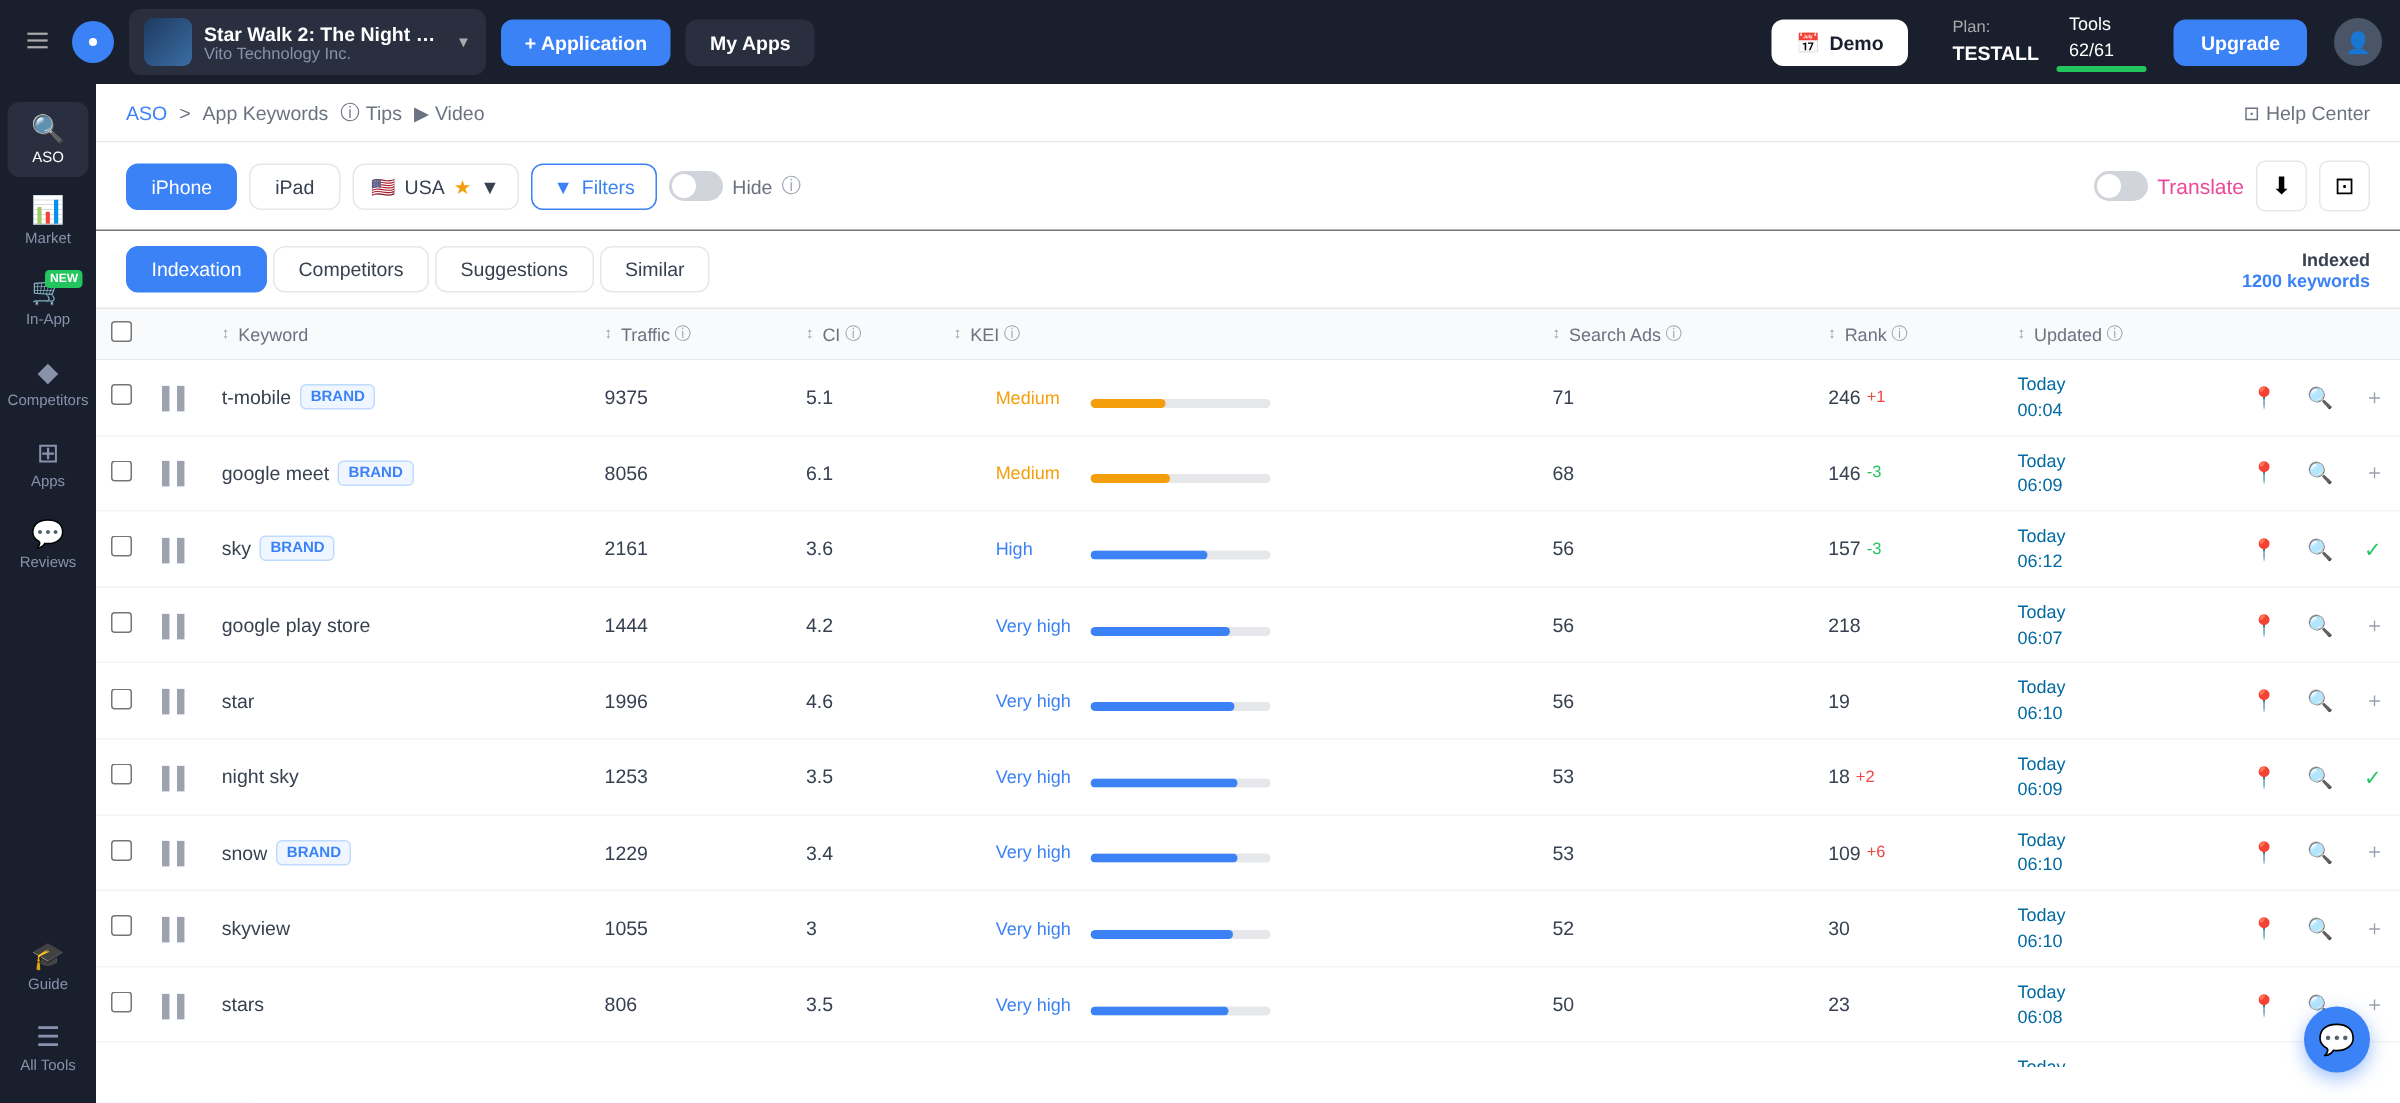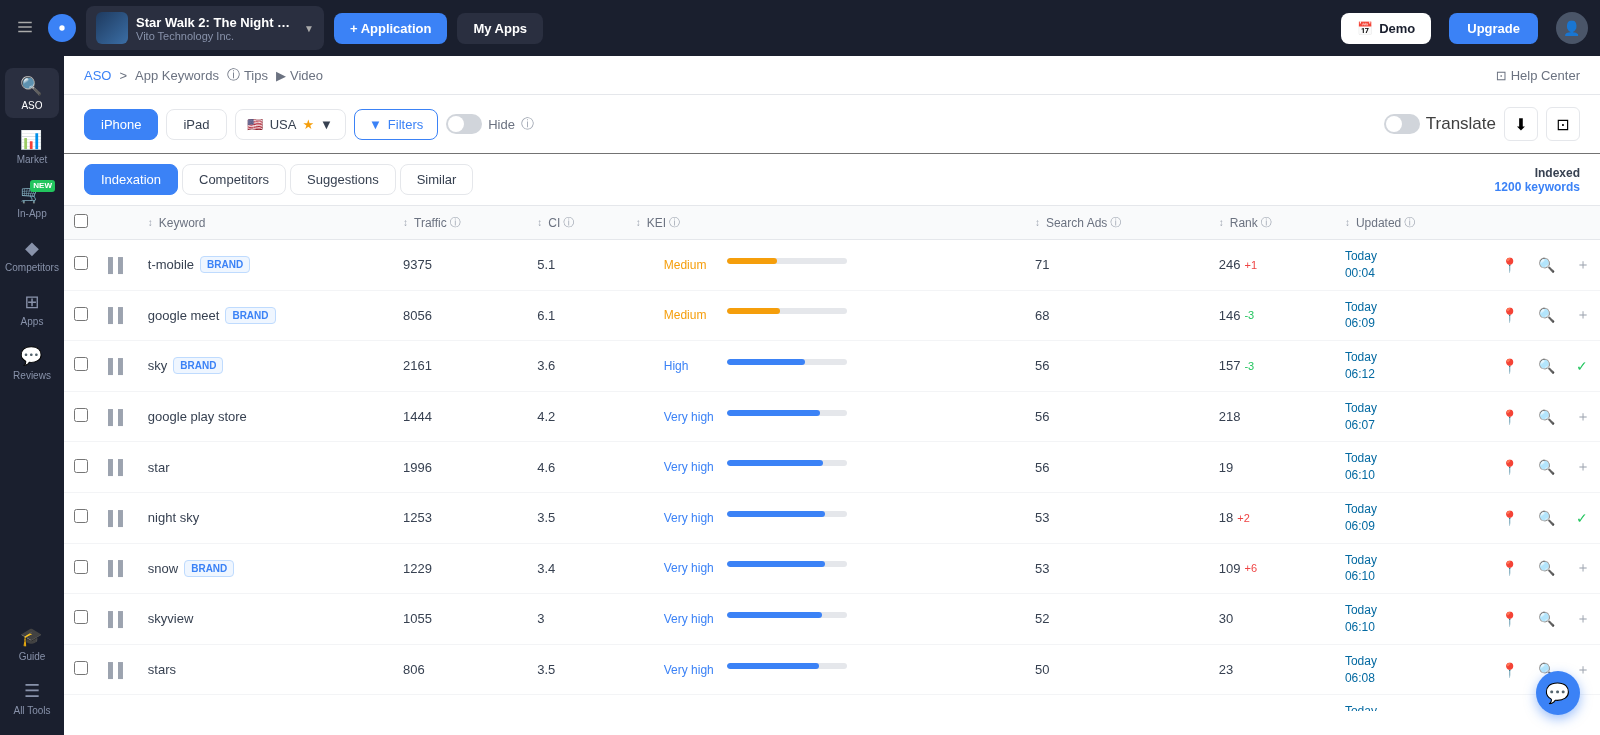--- a/index.html
+++ b/index.html
@@ -91,21 +91,21 @@
       width: 36px; height: 20px; background: #d1d5db; border-radius: 10px; cursor: pointer;
       position: relative; transition: background 0.2s;
     }
     .toggle-switch::after {
       content: ''; position: absolute; top: 2px; left: 2px;
       width: 16px; height: 16px; background: white; border-radius: 50%;
       transition: left 0.2s;
     }
     .toolbar-right { margin-left: auto; display: flex; align-items: center; gap: 8px; }
     .translate-toggle { display: flex; align-items: center; gap: 6px; }
-    .translate-label { font-size: 17px; color: #404040; }
+    .translate-label { font-size: 14px; color: #ec4899; }
     .icon-btn {
       width: 34px; height: 34px; border: 1px solid #e5e7eb; border-radius: 6px;
       display: flex; align-items: center; justify-content: center; cursor: pointer; background: white; font-size: 16px;
     }
 
     
     .sub-tabs {
       display: flex; padding: 10px 20px; gap: 4px; border-bottom: 1px solid #e5e7eb; background: white;
       align-items: center; justify-content: space-between;
     }
@@ -128,21 +128,21 @@
     }
     thead th .sort-icon { color: #9ca3af; font-size: 10px; margin-right: 3px; }
     tbody tr { border-bottom: 1px solid #f3f4f6; }
     tbody td { padding: 8px 10px; font-size: 13px; color: #374151; vertical-align: middle; }
     .checkbox { width: 14px; height: 14px; cursor: pointer; }
     .keyword-cell { display: flex; align-items: center; gap: 6px; }
     .brand-badge {
       background: #eff6ff; color: #3b82f6; font-size: 10px; font-weight: 600;
       padding: 2px 6px; border-radius: 4px; border: 1px solid #bfdbfe;
     }
-    .kei-cell { display: flex; align-items: flex-start; gap: 8px; margin-left: 28px; }
+    .kei-cell { display: flex; align-items: flex-end; gap: 8px; margin-left: 28px; }
     .kei-label { font-size: 12px; font-weight: 500; min-width: 55px; }
     .kei-label.medium { color: #f59e0b; }
     .kei-label.high { color: #3b82f6; }
     .kei-label.very-high { color: #3b82f6; }
     .kei-bar-wrap { width: 120px; height: 6px; background: #e5e7eb; border-radius: 3px; overflow: hidden; }
     .kei-bar { height: 100%; border-radius: 3px; background: #3b82f6; }
     .rank-cell { display: flex; align-items: center; gap: 4px; }
     .rank-change { font-size: 11px; }
     .action-icon { color: #9ca3af; font-size: 14px; cursor: pointer; }
     .action-icon.green { color: #22c55e; }
@@ -184,20 +184,35 @@
     </div>
     <span class="nav-chevron">▼</span>
   </div>
   <button class="nav-app-btn primary">+ Application</button>
   <button class="nav-app-btn secondary">My Apps</button>
   <div class="nav-spacer"></div>
   <button class="nav-demo-btn">
     <span>📅</span>
     <span>Demo</span>
   </button>
+  <div style="display:flex;align-items:center;gap:4px;margin-left:8px;">
+    <div class="nav-plan">
+      <span>Plan:</span>
+      <strong>TESTALL</strong>
+    </div>
+    <div style="margin-left:8px;">
+      <div class="nav-tools">
+        <span>Tools</span>
+        <span>62/61</span>
+      </div>
+      <div class="progress-bar-container">
+        <div class="progress-bar-fill"></div>
+      </div>
+    </div>
+  </div>
   <button class="upgrade-btn">Upgrade</button>
   <div class="nav-avatar">👤</div>
 </nav>
 
 <aside class="sidebar">
   <div class="sidebar-item active">
     <span class="icon">🔍</span>
     <span>ASO</span>
   </div>
   <div class="sidebar-item">

